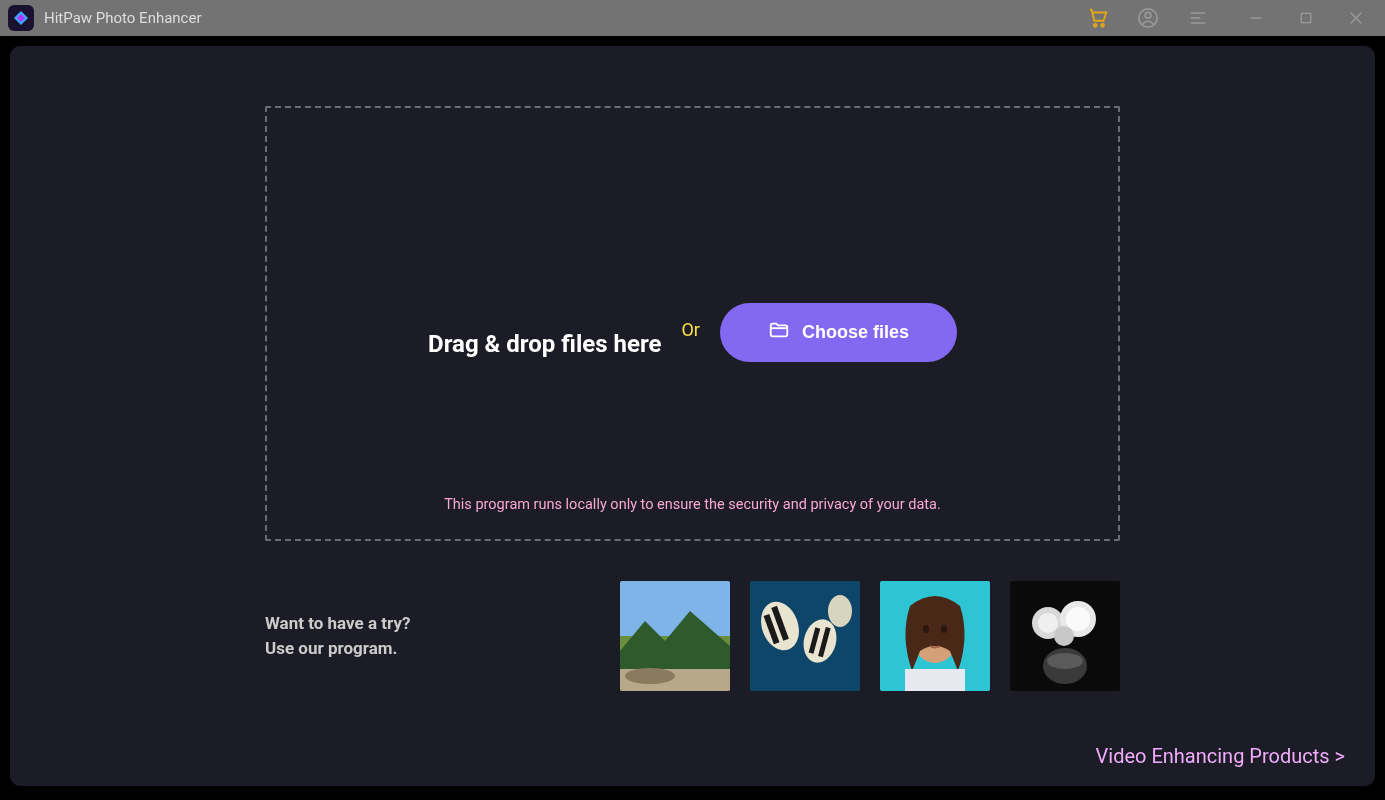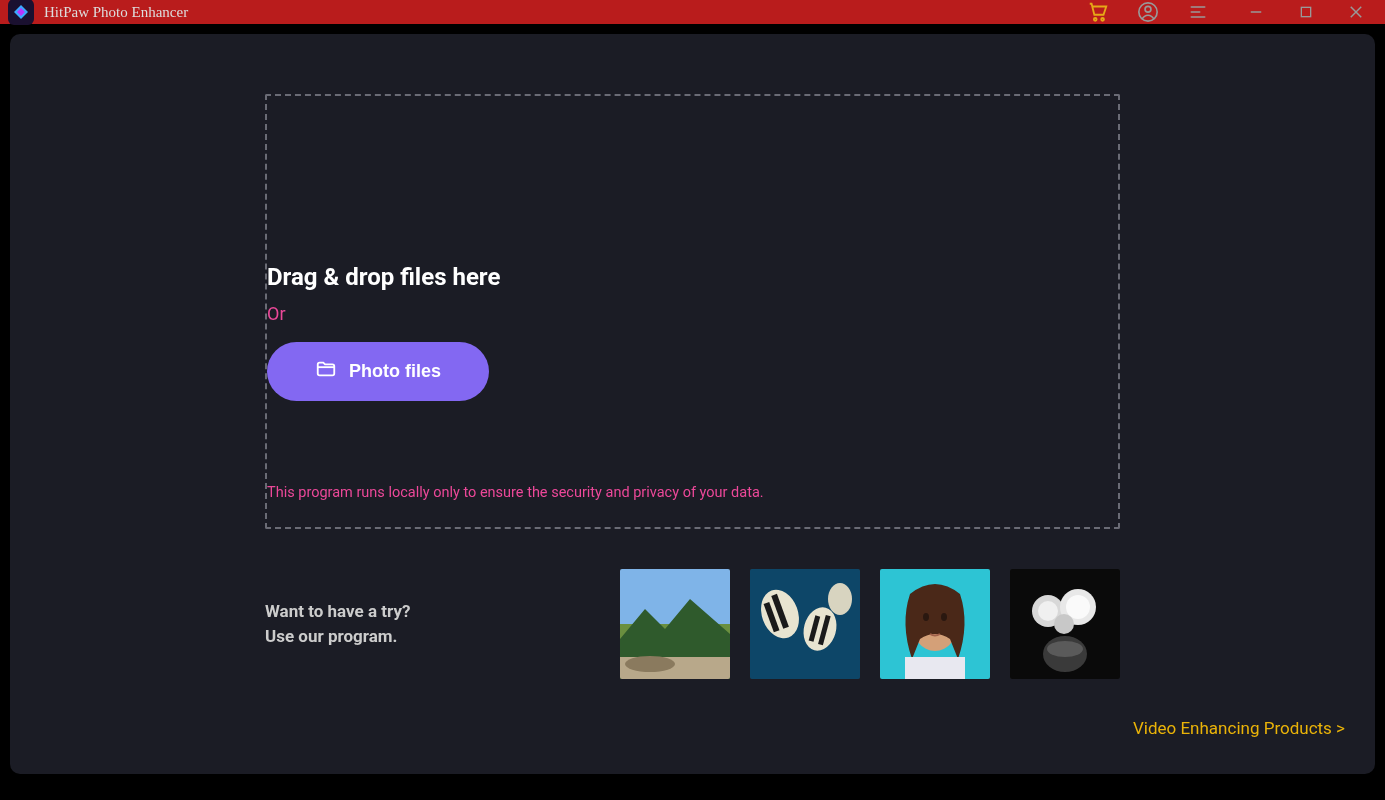--- a/index.html
+++ b/index.html
@@ -5,26 +5,25 @@
 * { margin: 0; padding: 0; box-sizing: border-box; }
 body {
   width: 1385px;
   height: 800px;
   background: #000;
   font-family: -apple-system, BlinkMacSystemFont, "Segoe UI", Roboto, sans-serif;
   color: #ccc;
   overflow: hidden;
 }
 .titlebar {
-  height: 24px;
-  background: #b91c1c;
+  height: 36px;
+  background: #737373;
   display: flex;
   align-items: center;
   padding: 0 8px;
-  font-family: Liberation Serif, serif;
 }
 .titlebar-left {
   display: flex;
   align-items: center;
   gap: 10px;
   flex: 1;
 }
 .app-logo {
   width: 26px;
   height: 26px;
@@ -70,33 +69,33 @@
   padding: 60px 0 0 0;
   position: relative;
 }
 .drop-zone {
   width: 855px;
   height: 435px;
   margin: 0 auto;
   border: 2px dashed #6a6b75;
   border-radius: 2px;
   display: flex;
-  flex-direction: column;
-  align-items: flex-start;
+  align-items: center;
   justify-content: center;
   position: relative;
+  gap: 20px;
 }
 .drop-heading {
   color: #fff;
   font-size: 24px;
   font-weight: 700;
   margin-top: 40px;
 }
 .drop-or {
-  color: #ec4899;
+  color: #fde047;
   font-size: 18px;
   margin-top: 12px;
 }
 .choose-btn {
   background: #8368f2;
   color: #fff;
   border: none;
   border-radius: 30px;
   padding: 16px 48px;
   font-size: 18px;
@@ -105,21 +104,21 @@
   display: flex;
   align-items: center;
   gap: 12px;
   cursor: pointer;
 }
 .choose-btn svg { width: 22px; height: 22px; }
 .privacy-text {
   position: absolute;
   bottom: 26px;
   font-size: 14.5px;
-  color: #ec4899;
+  color: #f9a8d4;
   text-align: center;
 }
 .sample-row {
   width: 855px;
   margin: 40px auto 0 auto;
   display: flex;
   align-items: center;
   font-weight: bold;
 }
 .sample-text {
@@ -136,24 +135,24 @@
   width: 110px;
   height: 110px;
   background: #2a2b35;
   cursor: pointer;
   border-radius: 2px;
   overflow: hidden;
 }
 .thumb svg { width: 100%; height: 100%; display: block; }
 .footer-link {
   position: absolute;
-  bottom: 36px;
+  bottom: 18px;
   right: 30px;
-  color: #eab308;
-  font-size: 17px;
+  color: #f0abfc;
+  font-size: 20px;
   cursor: pointer;
 }
 </style>
 </head>
 <body>
 
 <div class="titlebar">
   <div class="titlebar-left">
     <div class="app-logo">
       <svg viewBox="0 0 26 26">
@@ -213,21 +212,21 @@
     <div class="drop-zone">
       <div class="drop-heading">Drag &amp; drop files here</div>
       <div class="drop-or">Or</div>
       <button class="choose-btn">
         <span>
           <svg viewBox="0 0 24 24" fill="none" stroke="#fff" stroke-width="2">
             <path d="M3 7a2 2 0 0 1 2-2h4l2 2h8a2 2 0 0 1 2 2v8a2 2 0 0 1-2 2H5a2 2 0 0 1-2-2V7z"></path>
             <line x1="3" y1="10" x2="21" y2="10"></line>
           </svg>
         </span>
-        <span>Photo files</span>
+        <span>Choose files</span>
       </button>
       <div class="privacy-text">This program runs locally only to ensure the security and privacy of your data.</div>
     </div>
 
     <div class="sample-row">
       <div class="sample-text">
         <div>Want to have a try?</div>
         <div>Use our program.</div>
       </div>
       <div class="thumbs">

